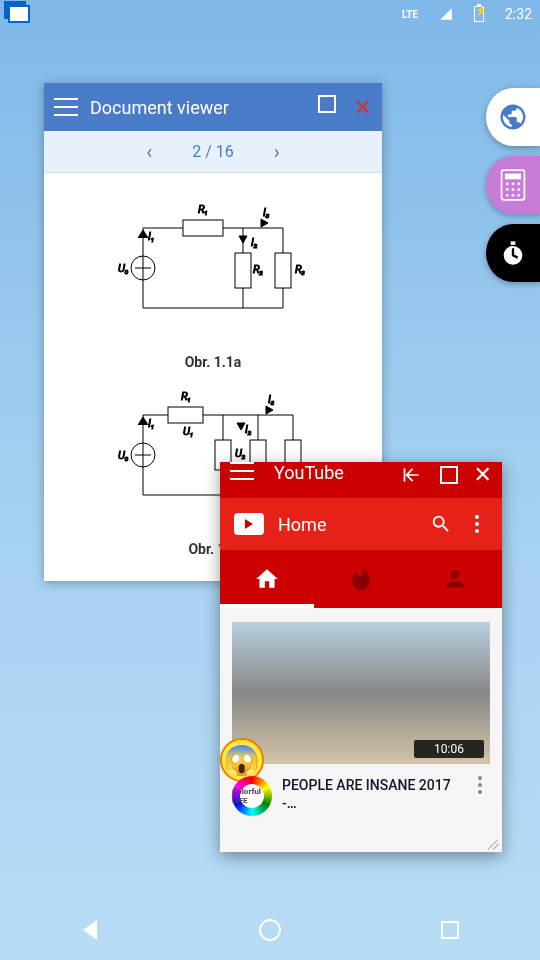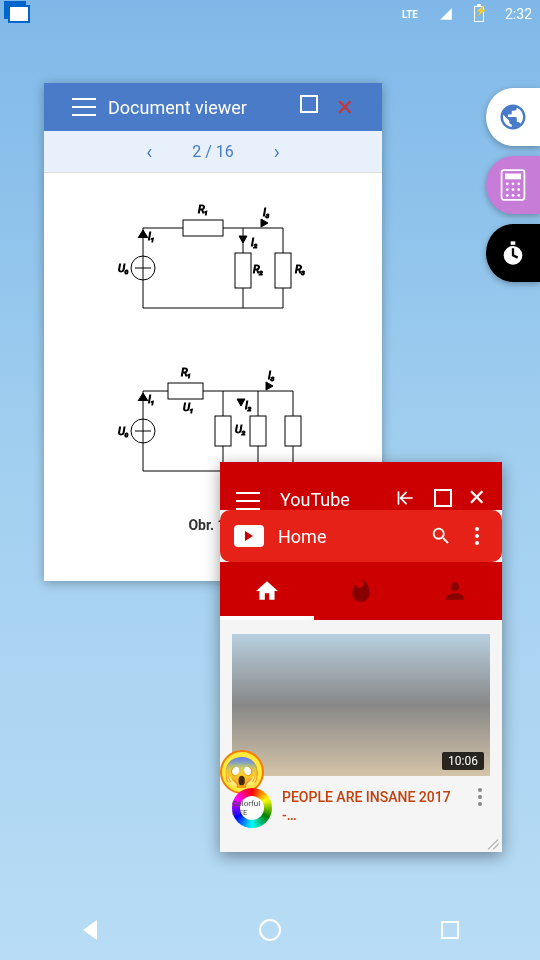--- a/index.html
+++ b/index.html
@@ -12,63 +12,63 @@
     .app-icon-small { width: 22px; height: 18px; background: white; border: 2px solid #0066cc; position: relative; }
     .app-icon-small::before { content: ''; position: absolute; top: -6px; left: -6px; width: 22px; height: 18px; background: #0066cc; z-index: -1; }
     .lte { font-size: 10px; font-weight: bold; }
     .signal-icon { width: 14px; height: 14px; }
     .battery-icon { width: 10px; height: 16px; border: 1px solid white; position: relative; }
     .battery-icon::before { content: ''; position: absolute; top: -3px; left: 2px; width: 4px; height: 2px; background: white; }
     .battery-icon::after { content: '⚡'; position: absolute; font-size: 10px; left: 0; top: -2px; }
     
     
     .doc-window { position: absolute; top: 83px; left: 44px; width: 338px; height: 498px; background: white; box-shadow: 0 2px 10px rgba(0,0,0,0.3); }
-    .doc-header { height: 48px; background: #4a7bc8; display: flex; align-items: center; padding: 0 28px; color: white; }
+    .doc-header { height: 48px; background: #4a7bc8; display: flex; align-items: center; padding: 0 10px; color: white; }
     .hamburger { width: 24px; height: 18px; display: flex; flex-direction: column; justify-content: space-between; margin-right: 12px; cursor: pointer; }
     .hamburger span { height: 2px; background: white; }
     .doc-title { flex: 1; font-size: 18px; }
     .doc-actions { display: flex; gap: 18px; }
     .maximize-icon { width: 18px; height: 18px; border: 2px solid white; }
     .close-x { font-size: 22px; color: #cc3333; cursor: pointer; }
     .doc-pager { height: 42px; background: #e8f0fc; display: flex; align-items: center; justify-content: center; gap: 40px; color: #4a7bc8; border-bottom: 1px solid #ddd; }
     .chevron { font-size: 20px; cursor: pointer; }
     .page-num { font-size: 16px; }
     .doc-content { background: white; height: calc(100% - 90px); padding: 10px 20px; font-family: 'Times New Roman', serif; color: #333; font-size: 13px; }
     .circuit-diagram { margin: 10px auto; text-align: center; }
     .circuit-svg { width: 200px; height: 150px; }
     .obr-label { text-align: center; font-weight: bold; margin-top: 8px; font-size: 14px; }
     
     
     .yt-window { position: absolute; top: 462px; left: 220px; width: 282px; height: 390px; background: #f5f5f5; box-shadow: 0 4px 15px rgba(0,0,0,0.4); }
-    .yt-header { height: 48px; background: #cc0000; display: flex; align-items: flex-end; padding: 0 16px; color: white; }
+    .yt-header { height: 36px; background: #cc0000; display: flex; align-items: flex-start; padding: 0 10px; color: white; }
     .yt-header .hamburger span { background: white; }
     .yt-title { flex: 1; font-size: 18px; margin-left: 8px; }
     .yt-header-actions { display: flex; gap: 16px; align-items: center; }
     .back-arrow-icon { width: 24px; height: 20px; }
-    .yt-subheader { height: 52px; background: #e62117; display: flex; align-items: center; padding: 0 14px; color: white; border-radius: 10px; }
+    .yt-subheader { height: 52px; background: #e62117; display: flex; align-items: center; padding: 0 14px; color: white; }
     .yt-logo { width: 30px; height: 22px; background: white; border-radius: 4px; display: flex; align-items: center; justify-content: center; margin-right: 14px; }
     .yt-play-tri { width: 0; height: 0; border-left: 8px solid #cc0000; border-top: 5px solid transparent; border-bottom: 5px solid transparent; }
     .yt-home-label { flex: 1; font-size: 18px; }
     .search-icon-svg, .dots-icon { width: 22px; height: 22px; }
     .dots-icon { display: flex; flex-direction: column; gap: 3px; align-items: center; justify-content: center; margin-left: 14px; }
     .dots-icon span { width: 4px; height: 4px; background: white; border-radius: 50%; }
     .yt-tabs { height: 58px; background: #cc0000; display: flex; }
     .yt-tab { flex: 1; display: flex; align-items: center; justify-content: center; color: #880000; position: relative; }
     .yt-tab.active { color: white; }
     .yt-tab.active::after { content: ''; position: absolute; bottom: 0; left: 0; right: 0; height: 4px; background: white; }
     .yt-tab svg { width: 26px; height: 26px; }
     .yt-video-list { background: #f5f5f5; padding: 14px 12px; }
     .video-thumb { width: 100%; height: 142px; background: linear-gradient(180deg, #b8d0e0 0%, #888 50%, #d4c4a8 100%); position: relative; }
     .thumb-emoji { position: absolute; bottom: -18px; left: -12px; width: 44px; height: 44px; background: #ffeb3b; border-radius: 50%; display: flex; align-items: center; justify-content: center; font-size: 30px; border: 2px solid #f57c00; }
-    .thumb-duration { position: absolute; bottom: 6px; right: 6px; background: rgba(0,0,0,0.8); color: white; font-size: 12px; padding: 2px 6px; border-radius: 2px; }
+    .thumb-duration { position: absolute; bottom: 6px; right: 6px; background: rgba(0,0,0,0.8); color: white; font-size: 12px; padding: 2px 20px; border-radius: 2px; }
     .video-info-row { display: flex; align-items: flex-start; padding: 12px 0 0 0; gap: 10px; }
     .channel-avatar { width: 40px; height: 40px; border-radius: 50%; background: conic-gradient(red, yellow, green, cyan, blue, magenta, red); display: flex; align-items: center; justify-content: center; font-size: 8px; color: #444; position: relative; }
     .channel-avatar::after { content: ''; position: absolute; width: 24px; height: 24px; background: white; border-radius: 50%; top: 8px; left: 8px; }
-    .channel-avatar span { position: relative; z-index: 1; font-weight: normal; }
-    .video-title-text { flex: 1; font-size: 14px; font-weight: 500; color: #c2410c; line-height: 1.3; }
+    .channel-avatar span { position: relative; z-index: 1; font-weight: bold; }
+    .video-title-text { flex: 1; font-size: 14px; font-weight: 500; color: #0f172a; line-height: 1.3; }
     .video-more { width: 20px; display: flex; flex-direction: column; gap: 3px; align-items: center; }
     .video-more span { width: 4px; height: 4px; background: #888; border-radius: 50%; }
     .resize-handle { position: absolute; bottom: 2px; right: 2px; width: 14px; height: 14px; }
     .resize-handle::before, .resize-handle::after { content: ''; position: absolute; background: #aaa; height: 1px; }
     .resize-handle::before { width: 14px; bottom: 5px; right: 0; transform: rotate(-45deg); }
     .resize-handle::after { width: 8px; bottom: 3px; right: 0; transform: rotate(-45deg); }
     
     
     .floating-icons { position: absolute; top: 88px; right: 0; display: flex; flex-direction: column; gap: 0; }
     .float-icon { width: 54px; height: 58px; border-radius: 50% 0 0 50%; display: flex; align-items: center; justify-content: center; box-shadow: 0 2px 6px rgba(0,0,0,0.3); }
@@ -143,20 +143,21 @@
           <line x1="22" y1="70" x2="38" y2="70"></line>
           <text x="5" y="74" font-size="11" fill="black" font-style="italic">U₀</text>
           <path d="M25 40 l5 -8 l5 8" fill="black"></path>
           <text x="35" y="42" font-size="11" fill="black" font-style="italic">I₁</text>
           <path d="M130 45 l-4 -7 l8 0 z" fill="black"></path>
           <text x="138" y="48" font-size="11" fill="black" font-style="italic">I₂</text>
           <path d="M155 25 l-7 4 l0 -8 z" fill="black"></path>
           <text x="150" y="18" font-size="11" fill="black" font-style="italic">I₃</text>
         </g>
       </svg>
+      <div class="obr-label">Obr. 1.1a</div>
     </div>
     <div class="circuit-diagram">
       <svg class="circuit-svg" viewBox="0 0 200 140">
         <g stroke="black" fill="none" stroke-width="1">
           <line x1="30" y1="30" x2="30" y2="110"></line>
           <line x1="30" y1="30" x2="55" y2="30"></line>
           <rect x="55" y="22" width="35" height="16"></rect>
           <text x="68" y="15" font-size="11" fill="black" font-style="italic">R₁</text>
           <line x1="90" y1="30" x2="180" y2="30"></line>
           <text x="70" y="50" font-size="11" fill="black" font-style="italic">U₁</text>

